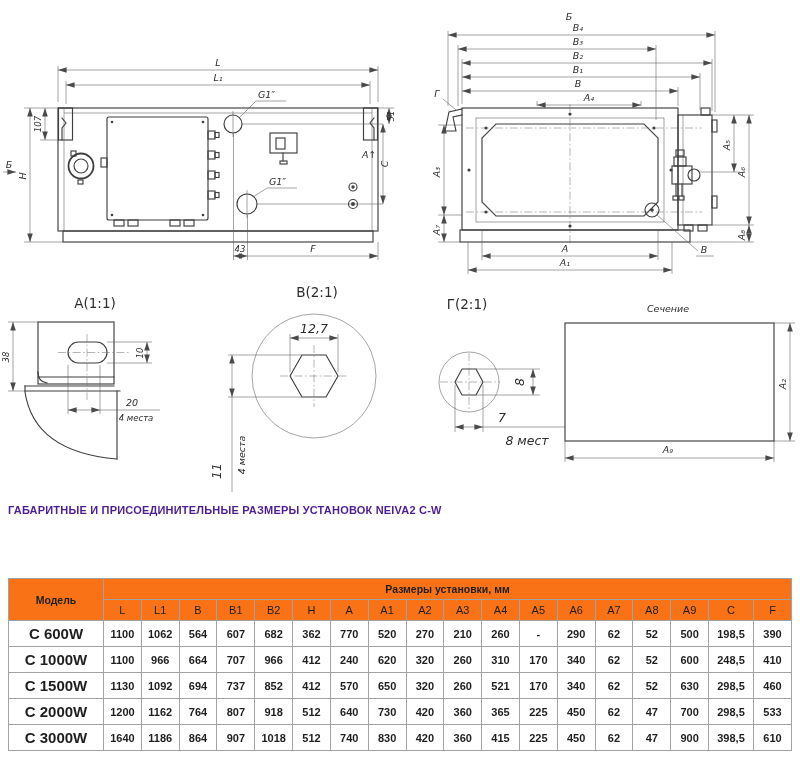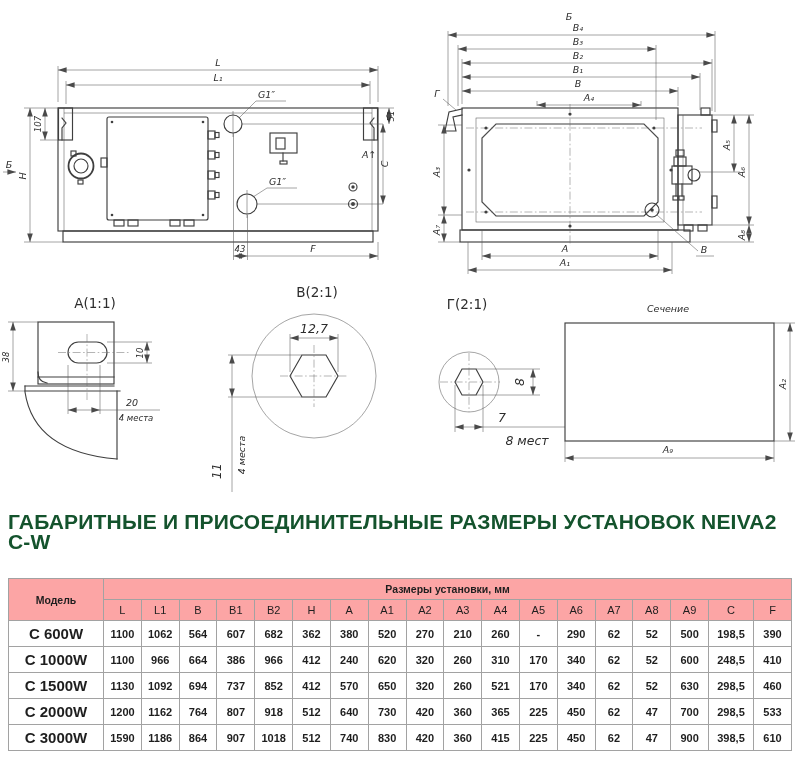--- a/index.html
+++ b/index.html
@@ -11,27 +11,27 @@
   .ln2{stroke:#3f3f3f;stroke-width:1.8;fill:none;}
   .thin{stroke:#5a5a5a;stroke-width:0.55;fill:none;}
   .dim{stroke:#5a5a5a;stroke-width:0.55;fill:none;}
   .cl{stroke:#6a6a6a;stroke-width:0.5;fill:none;stroke-dasharray:8 2.5 1.6 2.5;}
   .dot{fill:#3f3f3f;stroke:none;}
   #drawings text{fill:#2d2d2d;font-family:"DejaVu Sans",sans-serif;font-style:italic;font-size:9.5px;}
   #drawings text.ttl{font-style:normal;font-size:13.5px;}
   #drawings text.big{font-size:12.5px;}
   #drawings text.sm{font-size:8.5px;}
   
-  .heading{position:absolute;left:8px;top:512px;width:780px;color:#14532d;
-           font-weight:bold;font-size:21px;line-height:20px;letter-spacing:0.2px;}
+  .heading{position:absolute;left:8px;top:500px;width:780px;color:#4c1d95;
+           font-weight:bold;font-size:11px;line-height:20px;letter-spacing:0.2px;}
   
   .dim-table-wrap{position:absolute;left:8px;top:578px;width:784px;}
   table{border-collapse:collapse;width:100%;table-layout:fixed;}
   th,td{border:1px solid #a2a2a2;text-align:center;padding:0;color:#1e1e1e;}
-  thead th{background:#fca5a5;font-weight:bold;height:20px;font-size:10.5px;}
+  thead th{background:#f97316;font-weight:bold;height:20px;font-size:10.5px;}
   thead th.colhead{font-weight:normal;font-size:11px;}
   tbody td{height:25px;font-size:11px;font-weight:bold;background:#fff;}
   td.model-cell{font-size:15px;}
 </style>
 </head>
 <body>
 
 <div class="page">
 
 <svg id="drawings" width="800" height="520" viewBox="0 0 800 520" xmlns="http://www.w3.org/2000/svg">
@@ -387,39 +387,39 @@
     </thead>
     <tbody id="table-body">
           <tr>
             <td class="model-cell">C 600W</td>
             <td>1100</td>
             <td>1062</td>
             <td>564</td>
             <td>607</td>
             <td>682</td>
             <td>362</td>
-            <td>380</td>
+            <td>770</td>
             <td>520</td>
             <td>270</td>
             <td>210</td>
             <td>260</td>
             <td>-</td>
             <td>290</td>
             <td>62</td>
             <td>52</td>
             <td>500</td>
             <td>198,5</td>
             <td>390</td>
           </tr>
           <tr>
             <td class="model-cell">C 1000W</td>
             <td>1100</td>
             <td>966</td>
             <td>664</td>
-            <td>386</td>
+            <td>707</td>
             <td>966</td>
             <td>412</td>
             <td>240</td>
             <td>620</td>
             <td>320</td>
             <td>260</td>
             <td>310</td>
             <td>170</td>
             <td>340</td>
             <td>62</td>
@@ -465,21 +465,21 @@
             <td>225</td>
             <td>450</td>
             <td>62</td>
             <td>47</td>
             <td>700</td>
             <td>298,5</td>
             <td>533</td>
           </tr>
           <tr>
             <td class="model-cell">C 3000W</td>
-            <td>1590</td>
+            <td>1640</td>
             <td>1186</td>
             <td>864</td>
             <td>907</td>
             <td>1018</td>
             <td>512</td>
             <td>740</td>
             <td>830</td>
             <td>420</td>
             <td>360</td>
             <td>415</td>

